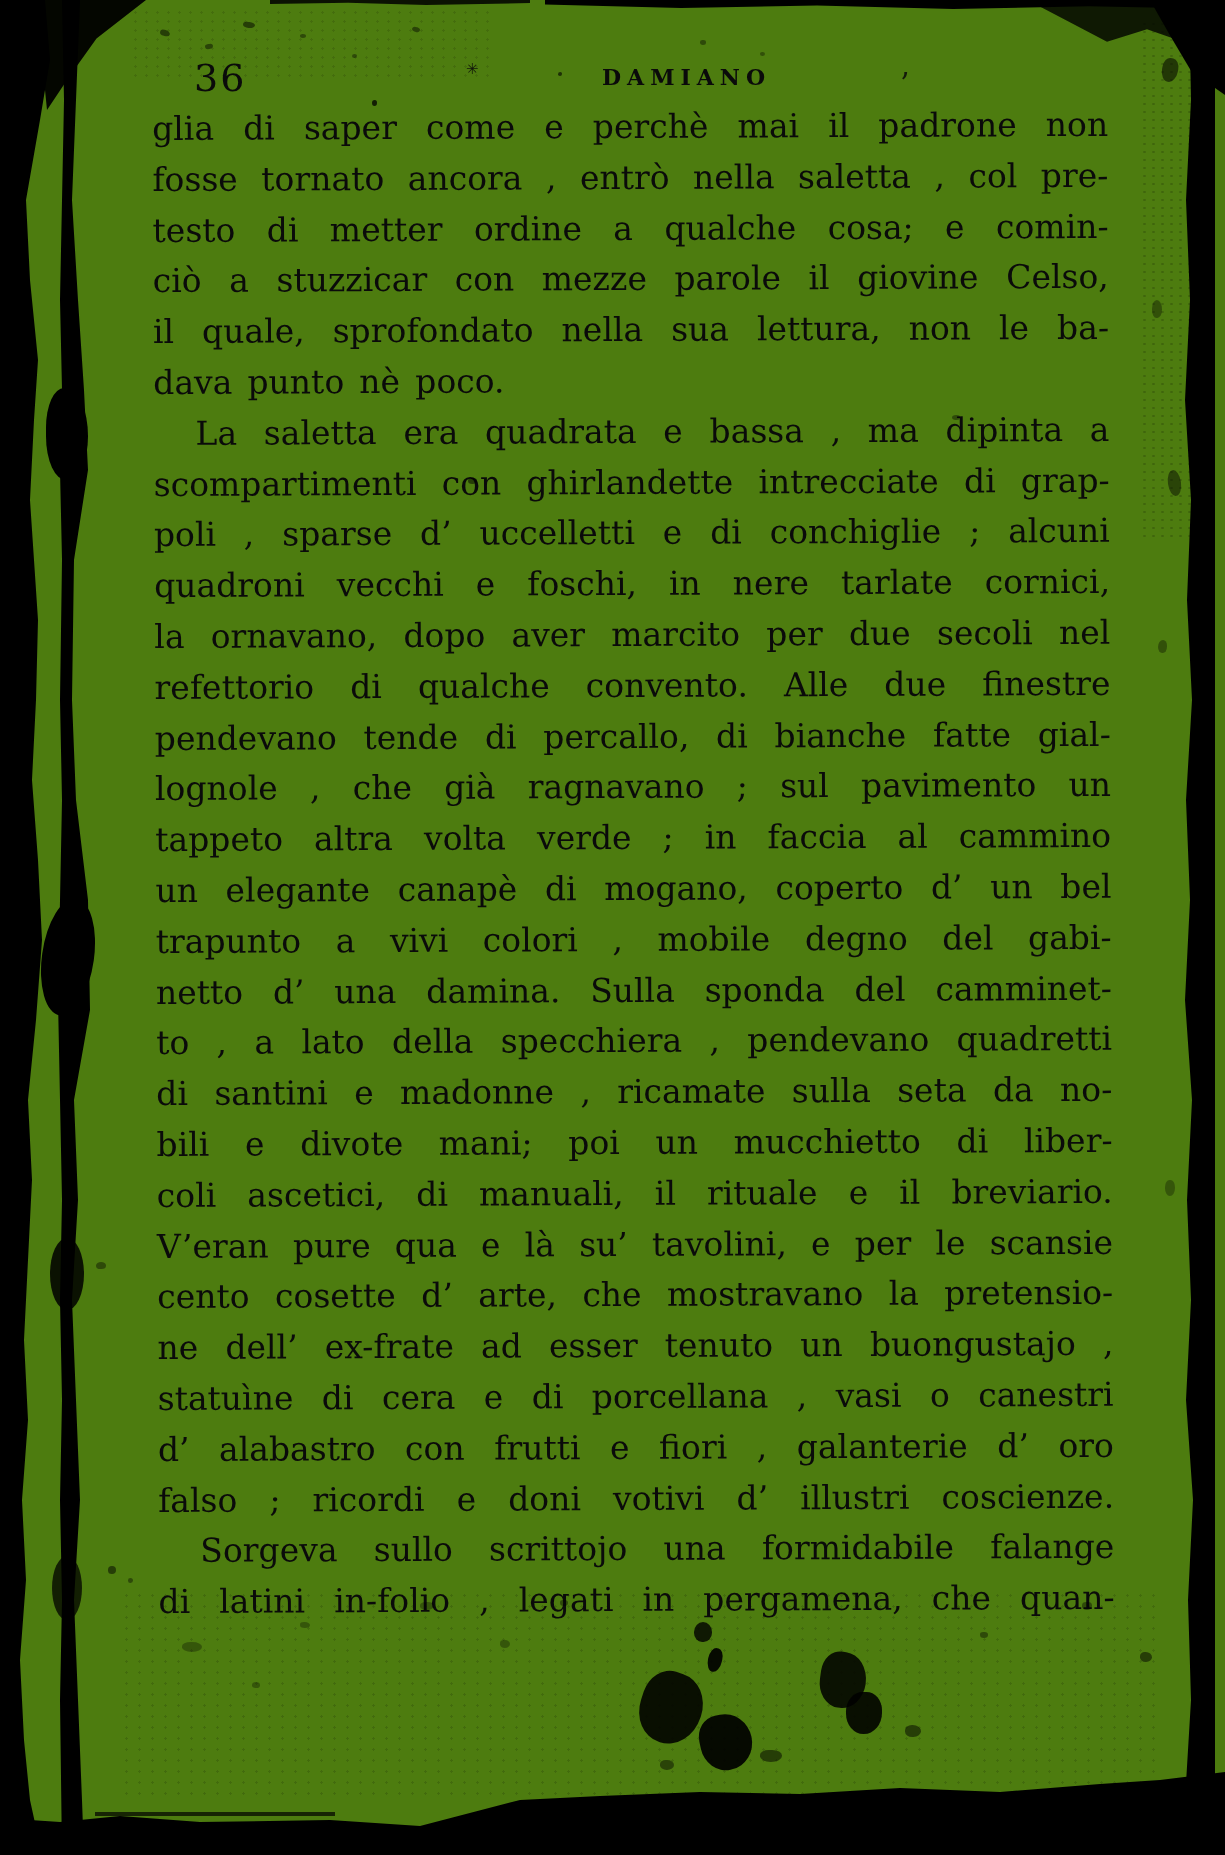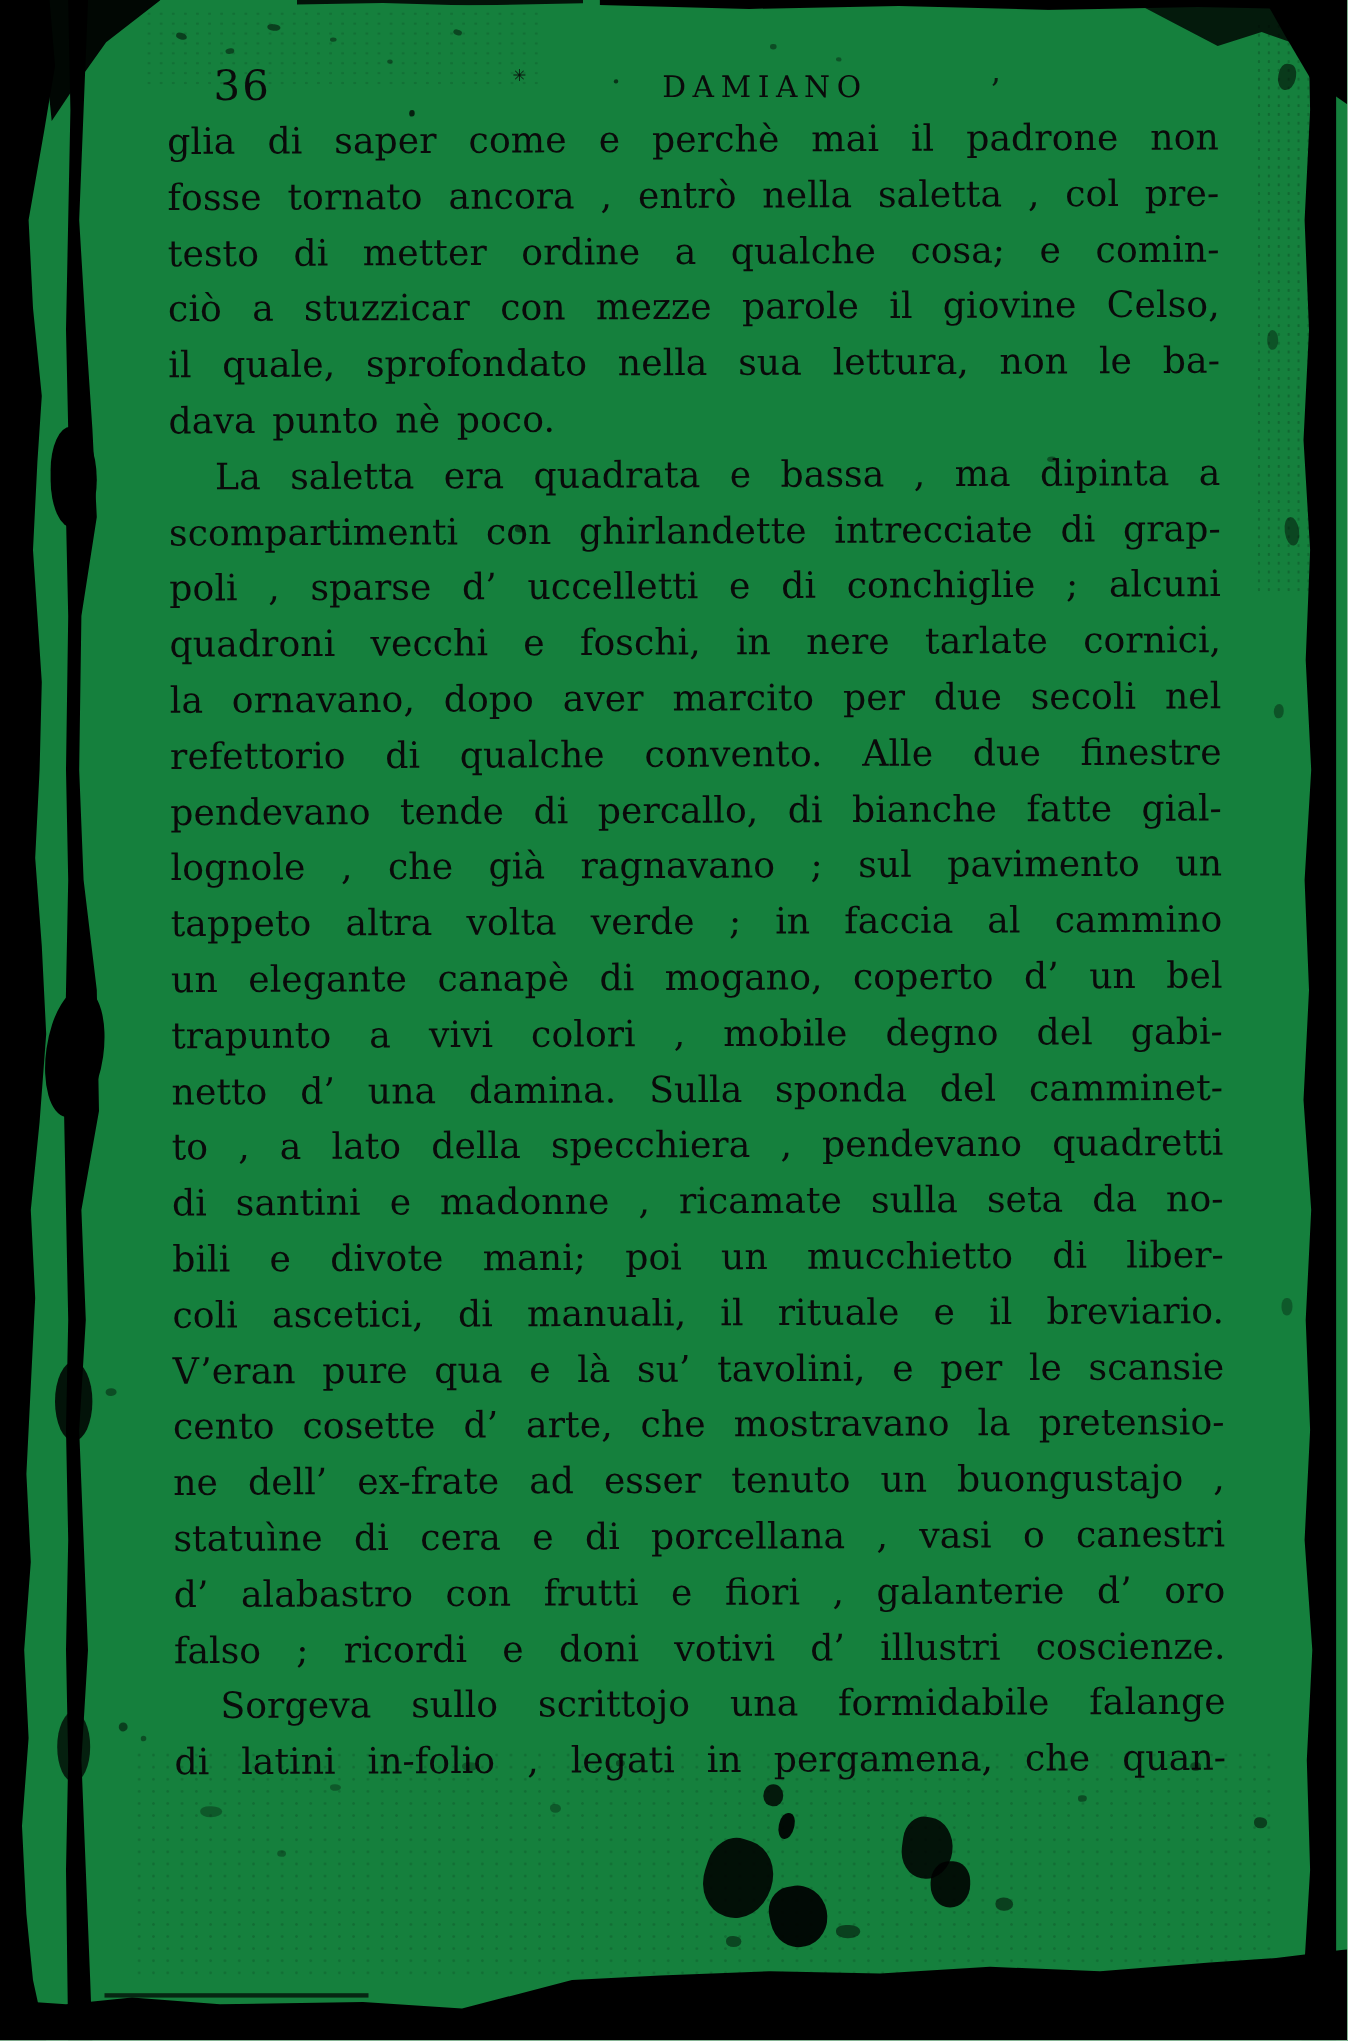--- a/index.html
+++ b/index.html
@@ -1,25 +1,25 @@
 <!DOCTYPE html>
 <html><head>
 <meta charset="utf-8">
 <style>
   html,body { margin:0; padding:0; background:#e8e8e4; }
   .page {
     position:relative; width:1225px; height:1855px;
-    background:#15803d; overflow:hidden;
+    background:#4d7c0f; overflow:hidden;
     font-family:"DejaVu Serif","Liberation Serif",serif;
     color:#0a0a0a;
   }
 
   
   .pagenum { position:absolute; left:194px; top:56px; font-size:38px; letter-spacing:2px; }
-  .running-title { position:absolute; left:602px; top:64px; font-size:27px; font-weight:normal; letter-spacing:6px; }
+  .running-title { position:absolute; left:602px; top:64px; font-size:22px; font-weight:bold; letter-spacing:6px; }
   .ornament { position:absolute; left:466px; top:60px; font-size:15px; opacity:.9; }
   .apos-mark { position:absolute; left:900px; top:66px; font-size:30px; opacity:.85; }
 
   .body-text {
     position:absolute; left:152px; top:104px; width:956px;
     font-size:33px; line-height:50.8px; word-spacing:.14em;
     transform:rotate(-0.25deg); transform-origin:left top;
   }
   .line { text-align:justify; text-align-last:justify; }
   .line.short { text-align-last:left; }

